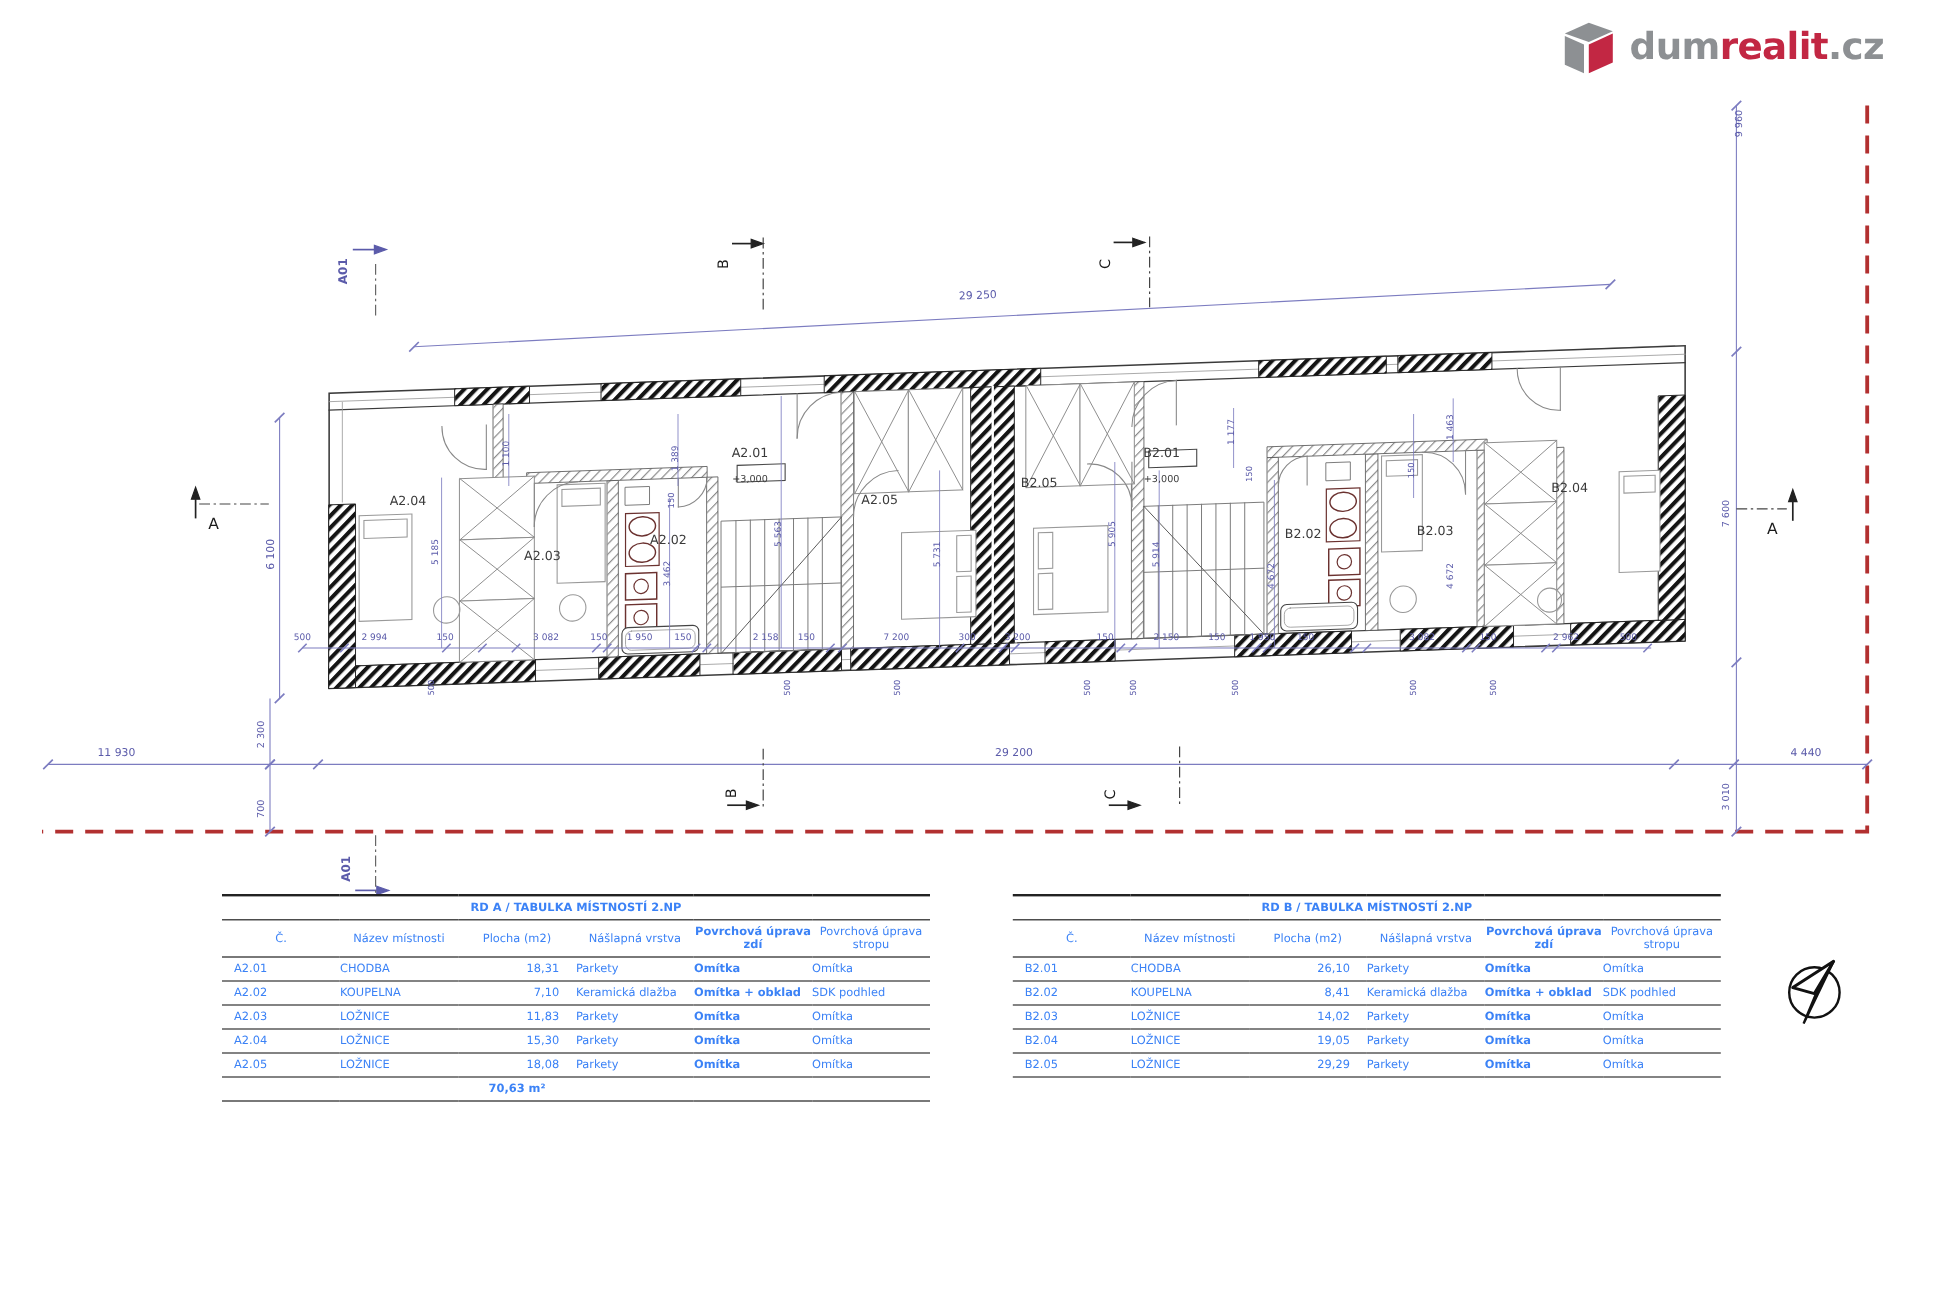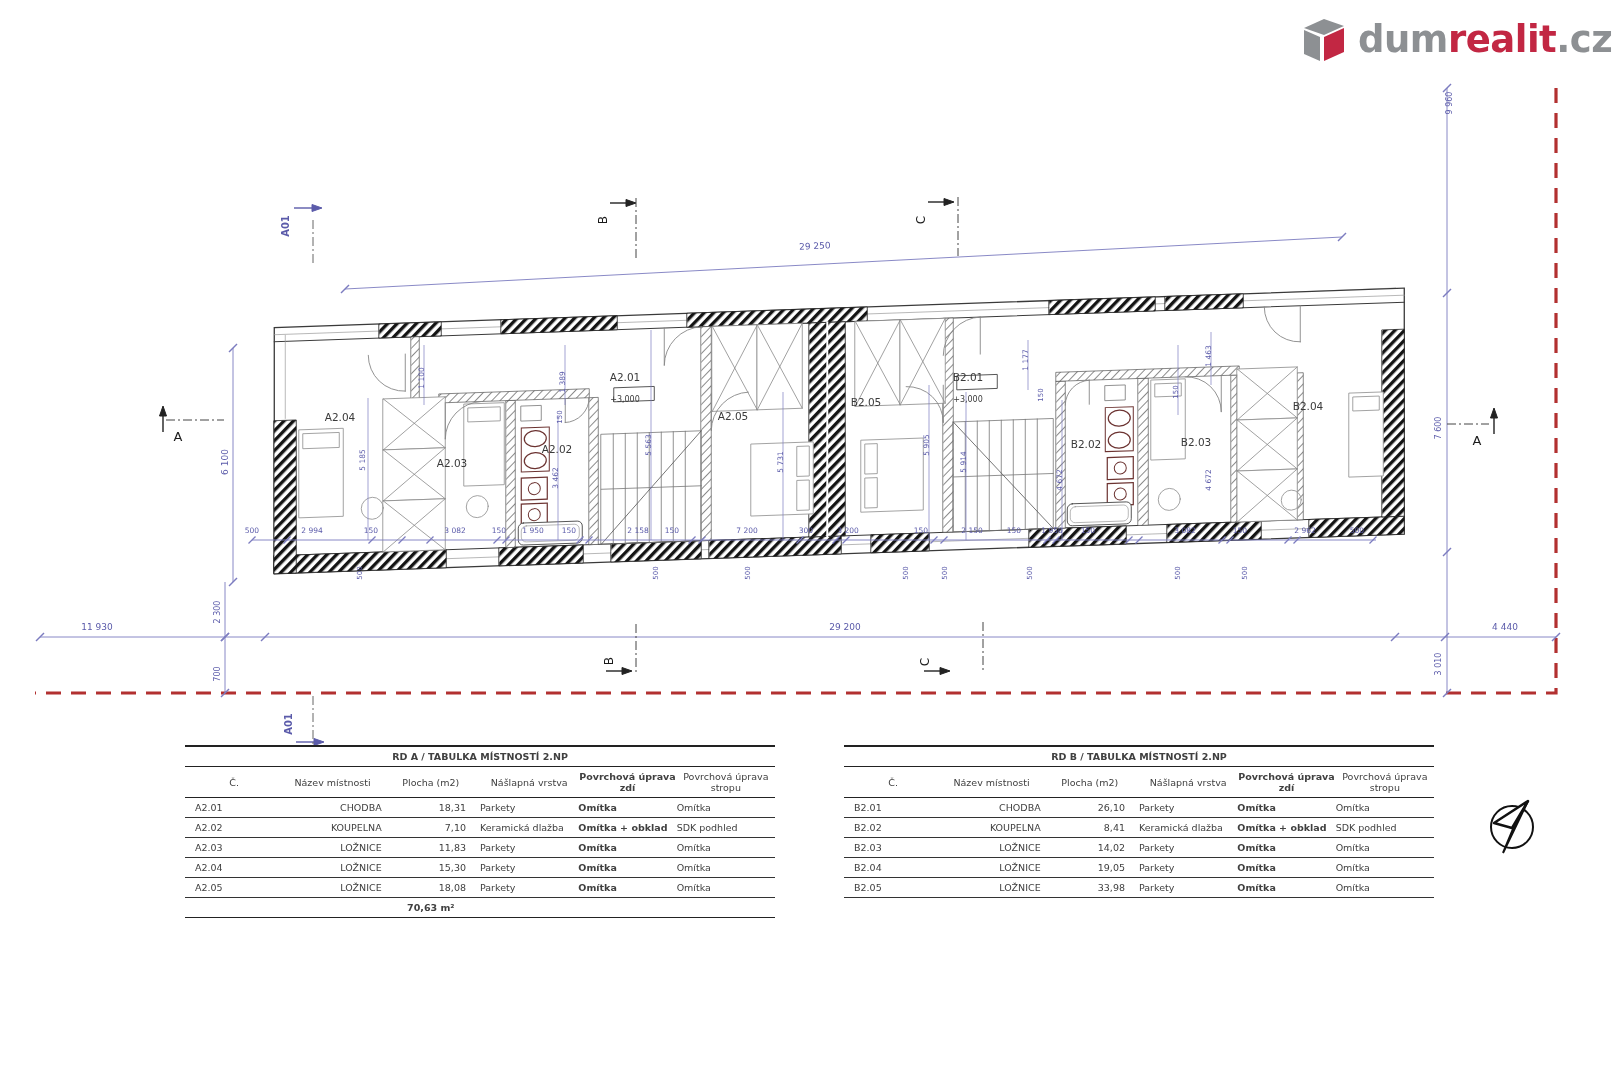--- a/index.html
+++ b/index.html
@@ -5,34 +5,34 @@
   html,body{margin:0;padding:0;background:#fff;}
   #stage{position:relative;width:1620px;height:1080px;background:#fff;overflow:hidden;
          font-family:"DejaVu Sans", sans-serif;}
   svg text{font-family:"DejaVu Sans", sans-serif;}
   .lbl-room{fill:#3a3a3a;}
   .lbl-dim{fill:#5b5baa;}
   .lbl-dimb{fill:#5b5baa;font-weight:bold;}
   .lbl-marker{fill:#1a1a1a;}
   
   .logo{position:absolute;left:1298px;top:14px;display:flex;align-items:center;}
-  .logo-text{font-size:37px;font-weight:bold;letter-spacing:-0.5px;margin-left:8px;}
+  .logo-text{font-size:31px;font-weight:bold;letter-spacing:-0.5px;margin-left:8px;}
   .logo-gray{color:#8d9093;}
   .logo-red{color:#c22743;}
   
-  .rtable{position:absolute;width:590px;color:#404040;}
+  .rtable{position:absolute;width:590px;color:#3b82f6;}
   .rtable table{width:100%;border-collapse:collapse;table-layout:fixed;font-size:9.5px;}
   .rtable .title td{font-weight:bold;text-align:center;padding:4px 0;
       border-top:2px solid #222;border-bottom:1.5px solid #222;}
   .rtable thead th{font-weight:normal;text-align:center;padding:4px 0;border-bottom:1.5px solid #222;}
   .rtable tbody td{padding:4px 0;border-bottom:1px solid #333;height:10px;}
   .rtable .c0{width:8%;}  .rtable .c1{width:25%;margin-left:25px;} .rtable .c2{width:12%;}
   .rtable .c3{width:18%;} .rtable .c4{width:19%;font-weight:bold;} .rtable .c5{width:18%;}
   .rtable td.c0{padding-left:10px;text-align:left;}
-  .rtable td.c1{text-align:right;}
+  .rtable td.c1{text-align:left;}
   .rtable td.c2{text-align:right;padding-right:14px;}
   .rtable td.c3,.rtable td.c4,.rtable td.c5{text-align:left;}
   .rtable .total td{font-weight:bold;text-align:center;border-bottom:1.5px solid #222;padding:4px 0;}
 </style>
 </head>
 <body>
 
 <div id="stage">
 
   <div class="logo">
@@ -546,21 +546,21 @@
             <td class="c0">B2.04</td>
             <td class="c1">LOŽNICE</td>
             <td class="c2">19,05</td>
             <td class="c3">Parkety</td>
             <td class="c4">Omítka</td>
             <td class="c5">Omítka</td>
           </tr>
           <tr>
             <td class="c0">B2.05</td>
             <td class="c1">LOŽNICE</td>
-            <td class="c2">33,98</td>
+            <td class="c2">29,29</td>
             <td class="c3">Parkety</td>
             <td class="c4">Omítka</td>
             <td class="c5">Omítka</td>
           </tr>
         </tbody>
       </table>
   </div>
 
 </div>
 

